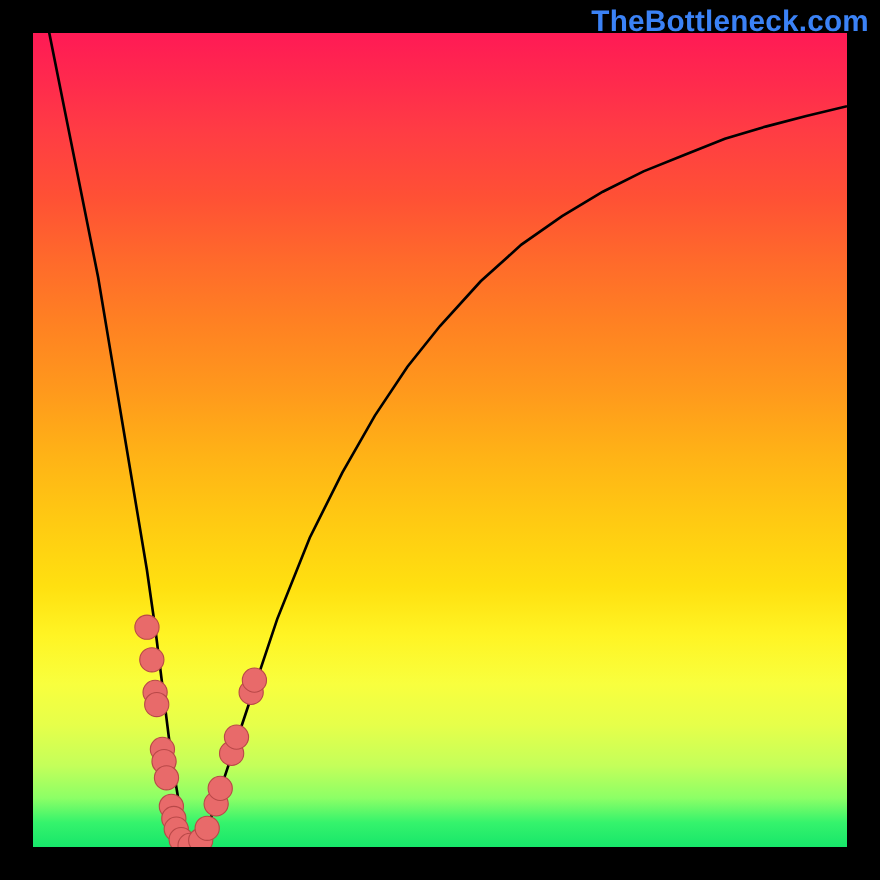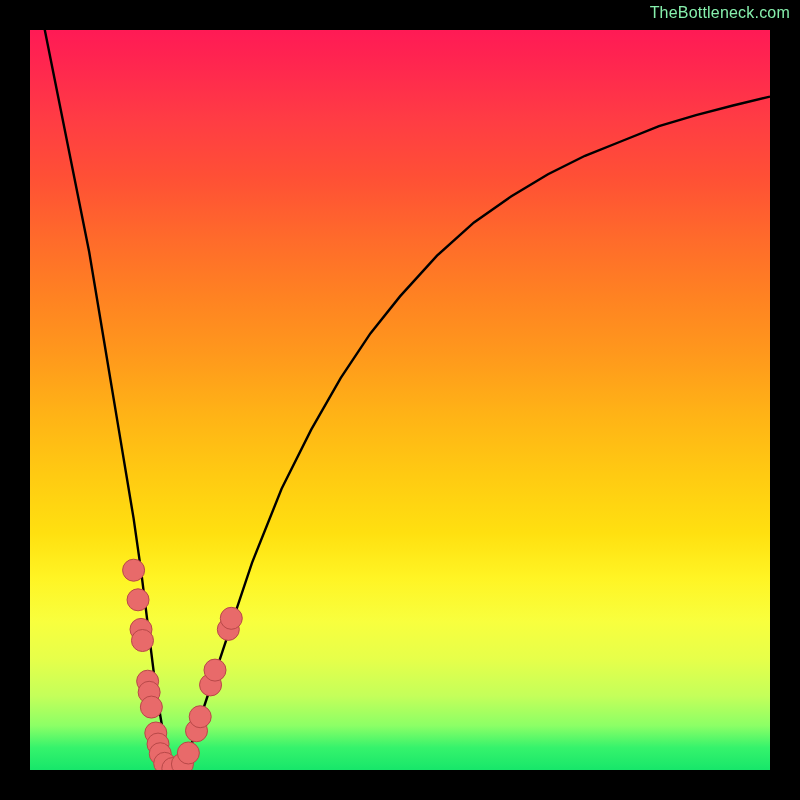--- a/index.html
+++ b/index.html
@@ -58,23 +58,23 @@
     position: absolute;
     left: 0;
     top: 0;
     width: 740px;
     height: 740px;
   }
   .watermark {
     position: absolute;
     top: 4px;
     right: 10px;
-    color: #86efac;
-    font-size: 16px;
-    font-weight: 400;
+    color: #3b82f6;
+    font-size: 27px;
+    font-weight: 700;
     letter-spacing: 0.2px;
     user-select: none;
   }
 </style>
 </head>
 <body>
 
 <div class="frame">
   <div class="plot">
     <div class="gradient"></div>

